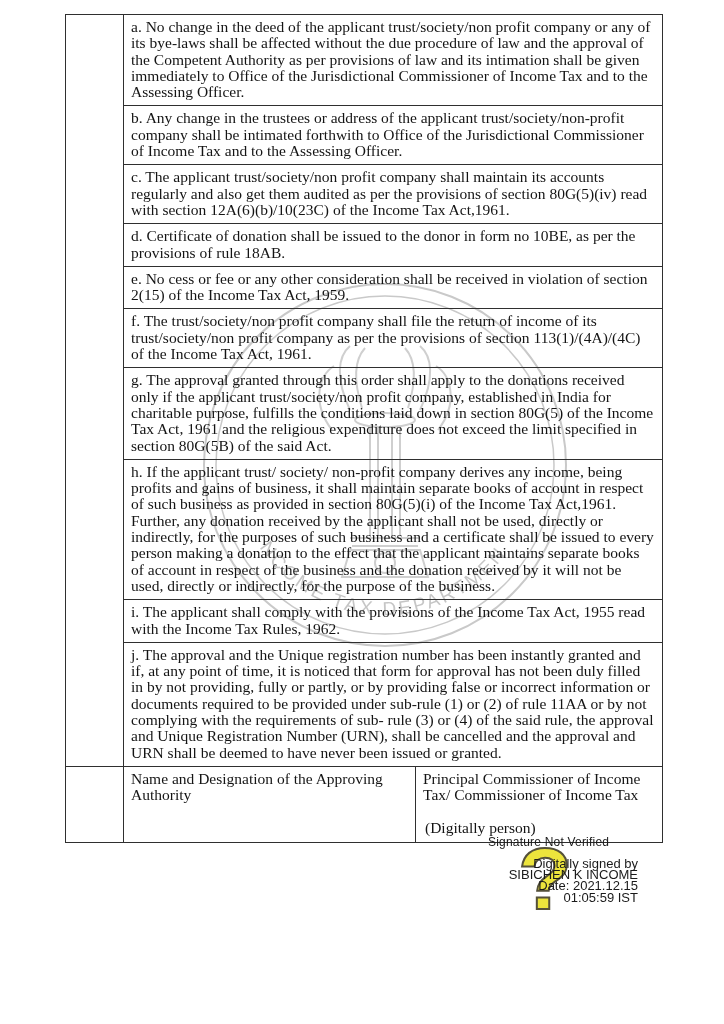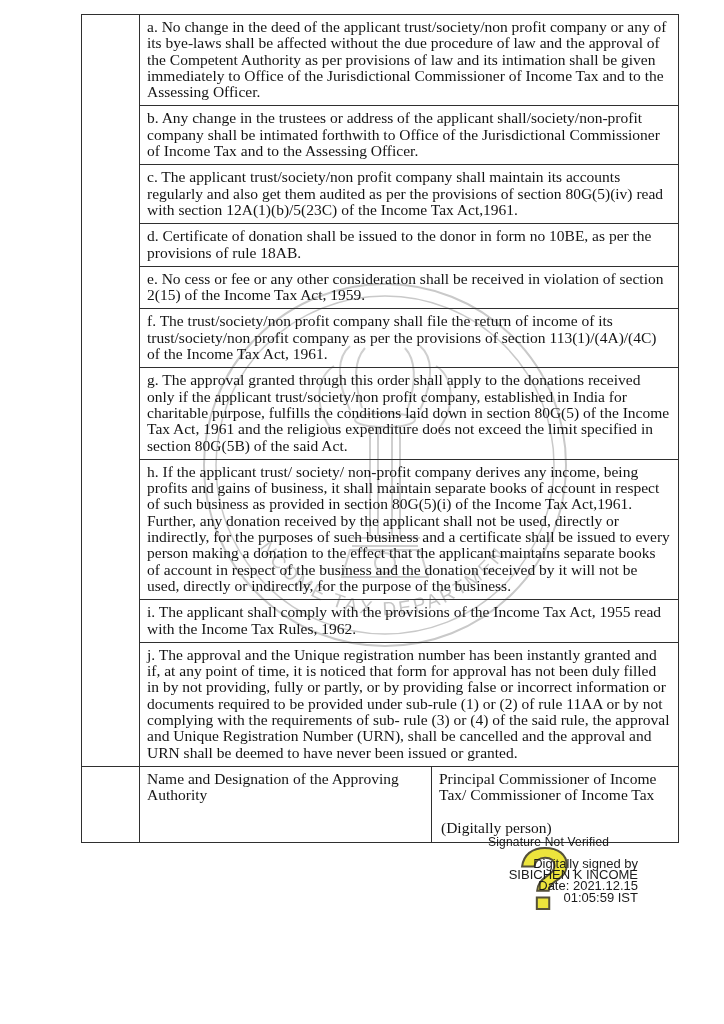--- a/index.html
+++ b/index.html
@@ -5,21 +5,21 @@
   html,body{margin:0;padding:0;}
   body{
     width:724px;height:1024px;position:relative;background:#ffffff;
     font-family:"Liberation Serif", serif;color:#141414;overflow:hidden;
   }
   
   .watermark{position:absolute;left:200px;top:280px;width:370px;height:370px;z-index:0;}
   
   table.cond{
     position:absolute;left:65px;top:14px;width:597px;z-index:1;
-    border-collapse:collapse;table-layout:fixed;background:transparent;margin-left:16px;
+    border-collapse:collapse;table-layout:fixed;background:transparent;
   }
   table.cond td{
     border:1px solid #2f2f2f;vertical-align:top;
     padding:4px 8px 5px 7px;
     font-size:15.5px;line-height:16.3px;
   }
   td.gutter{padding:0;}
   .signed-note{margin-top:17px;padding-left:2px;}
   
   .qmark{position:absolute;left:505px;top:839px;width:80px;height:92px;z-index:2;}
@@ -63,24 +63,24 @@
     <col style="width:58px">
       <col style="width:292px">
       <col style="width:247px">
   </colgroup>
   <tbody>
       <tr>
     <td class="gutter" rowspan="10"></td>
     <td colspan="2">a. No change in the deed of the applicant trust/society/non profit company or any of its bye-laws shall be affected without the due procedure of law and the approval of the Competent Authority as per provisions of law and its intimation shall be given immediately to Office of the Jurisdictional Commissioner of Income Tax and to the Assessing Officer.</td>
   </tr>
   <tr>
-        <td colspan="2">b. Any change in the trustees or address of the applicant shall/society/non-profit company shall be intimated forthwith to Office of the Jurisdictional Commissioner of Income Tax and to the Assessing Officer.</td>
+        <td colspan="2">b. Any change in the trustees or address of the applicant trust/society/non-profit company shall be intimated forthwith to Office of the Jurisdictional Commissioner of Income Tax and to the Assessing Officer.</td>
       </tr>
   <tr>
-        <td colspan="2">c. The applicant trust/society/non profit company shall maintain its accounts regularly and also get them audited as per the provisions of section 80G(5)(iv) read with section 12A(1)(b)/5(23C) of the Income Tax Act,1961.</td>
+        <td colspan="2">c. The applicant trust/society/non profit company shall maintain its accounts regularly and also get them audited as per the provisions of section 80G(5)(iv) read with section 12A(6)(b)/10(23C) of the Income Tax Act,1961.</td>
       </tr>
   <tr>
         <td colspan="2">d. Certificate of donation shall be issued to the donor in form no 10BE, as per the provisions of rule 18AB.</td>
       </tr>
   <tr>
         <td colspan="2">e. No cess or fee or any other consideration shall be received in violation of section 2(15) of the Income Tax Act, 1959.</td>
       </tr>
   <tr>
         <td colspan="2">f. The trust/society/non profit company shall file the return of income of its trust/society/non profit company as per the provisions of section 113(1)/(4A)/(4C) of the Income Tax Act, 1961.</td>
       </tr>

